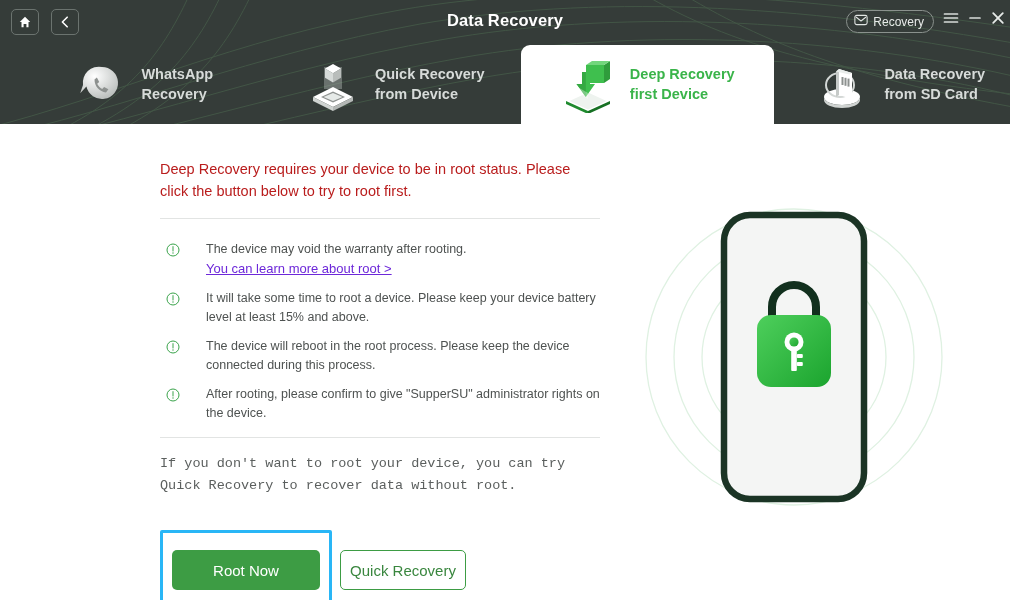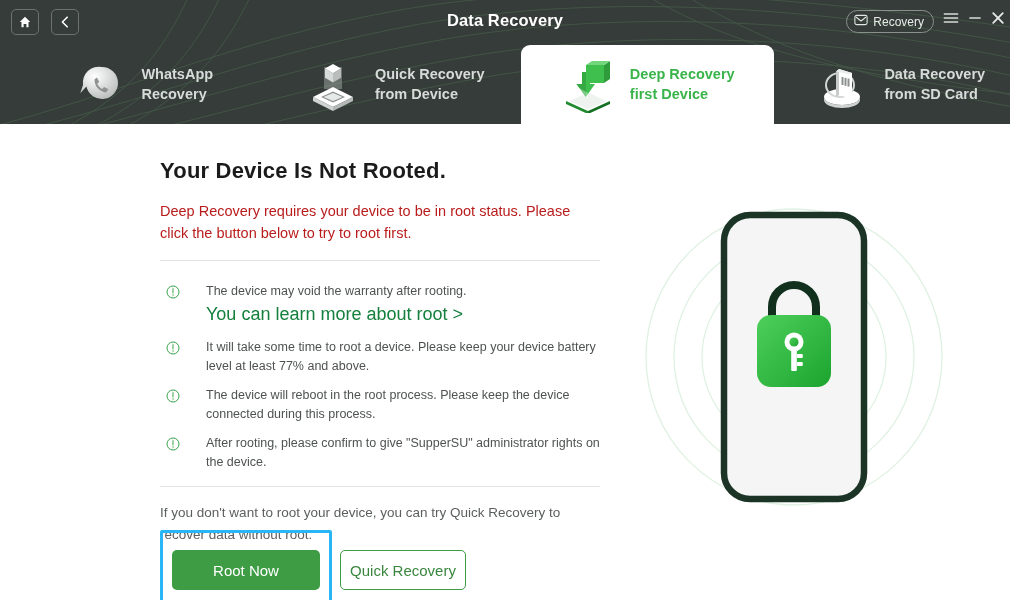--- a/index.html
+++ b/index.html
@@ -95,27 +95,27 @@
 
   .notes { padding: 10px 0 4px 0; }
   .note {
     display: flex; gap: 26px; margin: 11px 0 11px 6px;
     font-size: 12.5px; color: #4e5251; line-height: 1.48;
   }
   .note-icon { flex: 0 0 14px; width: 14px; height: 14px; margin-top: 3px; }
   .note-icon svg { display: block; }
   .note-text { width: 415px; }
   .note-link {
-    display: inline-block; color: #15803d; 
-    cursor: pointer; font-size: 18px;
+    display: inline-block; color: #6d28d9; text-decoration: underline;
+    cursor: pointer; font-size: 13px;
   }
 
   .footnote {
     font-size: 13.5px; color: #5b5f5e; line-height: 1.62;
-    padding: 15px 0 0 0; width: 430px;
+    padding: 15px 0 0 0; width: 430px; font-family: Liberation Mono, monospace;
   }
 
   .btn-row { position: absolute; left: 0; top: 372px; display: flex; align-items: center; }
   .highlight-box {
     border: 3px solid #29b6f6; padding: 17px 9px; border-radius: 2px;
     display: inline-block; line-height: 0;
   }
   .btn-root {
     width: 148px; height: 40px; border: none; border-radius: 5px;
     background: #3d9c44; color: #fff; font-size: 15px; font-weight: normal;
@@ -304,21 +304,20 @@
         <span class="tab-label">Data Recovery
 from SD Card</span>
       </div>
     </div>
   </div>
 
   <div class="main">
 
     <div class="content">
 
-      <div class="page-title">Your Device Is Not Rooted.</div>
       <div class="page-sub">Deep Recovery requires your device to be in root status. Please click the button below to try to root first.</div>
 
       <div class="divider"></div>
 
       <div class="notes">
 
         <div class="note">
           <span class="note-icon">
             <svg width="14" height="14" viewBox="0 0 14 14">
               <circle cx="7" cy="7" r="6" fill="none" stroke="#3aa34b" stroke-width="1"></circle>
@@ -333,21 +332,21 @@
         </div>
 
         <div class="note">
           <span class="note-icon">
             <svg width="14" height="14" viewBox="0 0 14 14">
               <circle cx="7" cy="7" r="6" fill="none" stroke="#3aa34b" stroke-width="1"></circle>
               <line x1="7" y1="3.6" x2="7" y2="8" stroke="#3aa34b" stroke-width="1" stroke-linecap="round"></line>
               <circle cx="7" cy="10" r="0.7" fill="#3aa34b"></circle>
             </svg>
           </span>
-          <span class="note-text">It will take some time to root a device. Please keep your device battery level at least 77% and above.</span>
+          <span class="note-text">It will take some time to root a device. Please keep your device battery level at least 15% and above.</span>
         </div>
 
         <div class="note">
           <span class="note-icon">
             <svg width="14" height="14" viewBox="0 0 14 14">
               <circle cx="7" cy="7" r="6" fill="none" stroke="#3aa34b" stroke-width="1"></circle>
               <line x1="7" y1="3.6" x2="7" y2="8" stroke="#3aa34b" stroke-width="1" stroke-linecap="round"></line>
               <circle cx="7" cy="10" r="0.7" fill="#3aa34b"></circle>
             </svg>
           </span>

